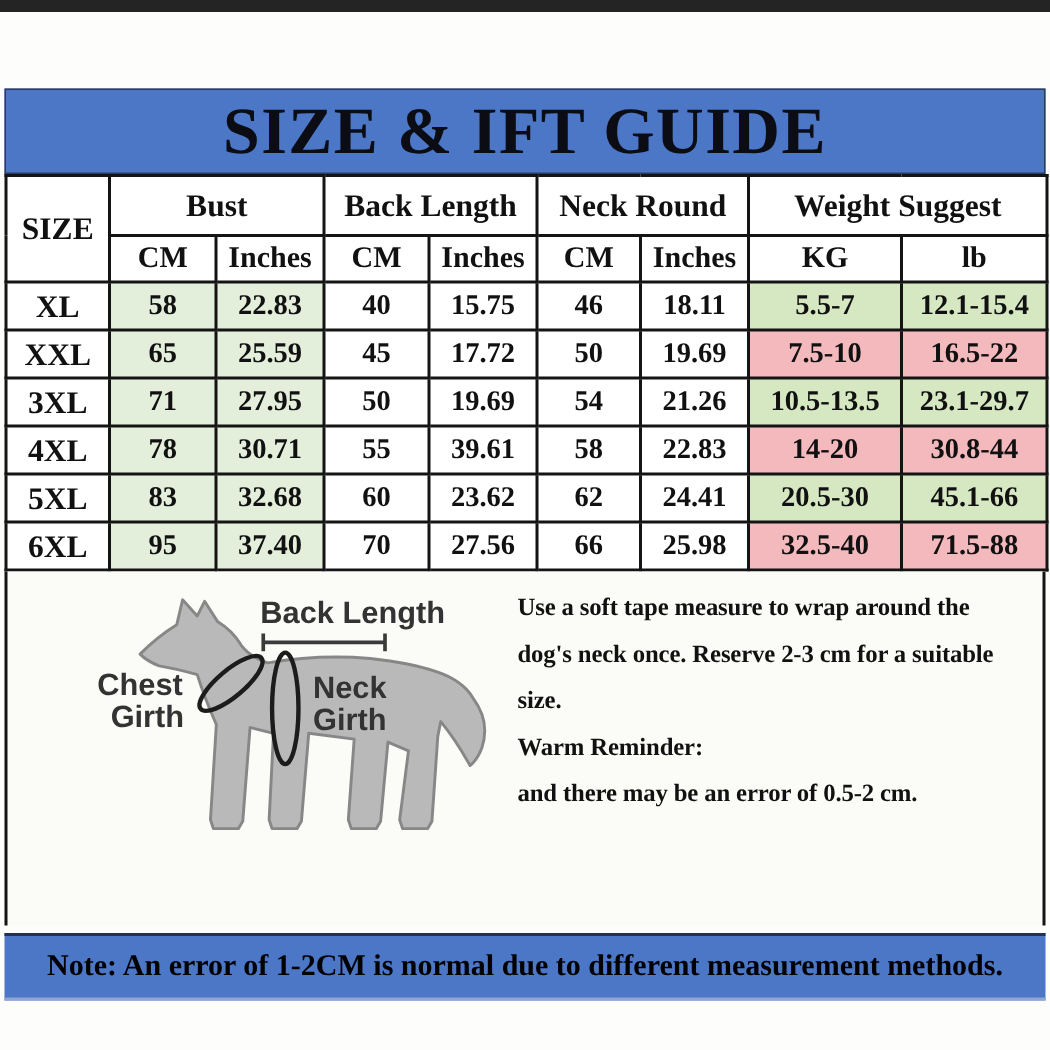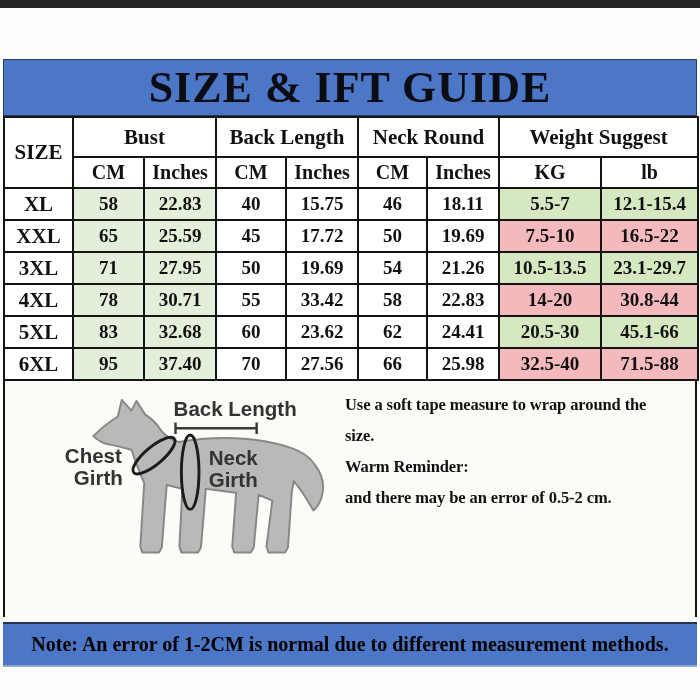--- a/index.html
+++ b/index.html
@@ -139,21 +139,21 @@
         <td>54</td>
         <td>21.26</td>
         <td class="wt green">10.5-13.5</td>
         <td class="wt green">23.1-29.7</td>
       </tr>
       <tr>
         <th>4XL</th>
         <td class="bust">78</td>
         <td class="bust">30.71</td>
         <td>55</td>
-        <td>33.42</td>
+        <td>39.61</td>
         <td>58</td>
         <td>22.83</td>
         <td class="wt pink">14-20</td>
         <td class="wt pink">30.8-44</td>
       </tr>
       <tr>
         <th>5XL</th>
         <td class="bust">83</td>
         <td class="bust">32.68</td>
         <td>60</td>
@@ -213,20 +213,21 @@
 
         <text class="svg-label" x="228" y="21" font-size="21" text-anchor="middle">Back Length</text>
         <text class="svg-label" x="83" y="70" font-size="21" text-anchor="middle">Chest</text>
         <text class="svg-label" x="88" y="92" font-size="21" text-anchor="middle">Girth</text>
         <text class="svg-label" x="226" y="72" font-size="21" text-anchor="middle">Neck</text>
         <text class="svg-label" x="226" y="94" font-size="21" text-anchor="middle">Girth</text>
       </svg>
     </div>
     <div class="method">
       <div class="line">Use a soft tape measure to wrap around the</div>
+      <div class="line">dog's neck once. Reserve 2-3 cm for a suitable</div>
       <div class="line">size.</div>
       <div class="line">Warm Reminder:</div>
       <div class="line">and there may be an error of 0.5-2 cm.</div>
     </div>
   </div>
 
   <div class="note-banner">Note: An error of 1-2CM is normal due to different measurement methods.</div>
 
 </div>
 

